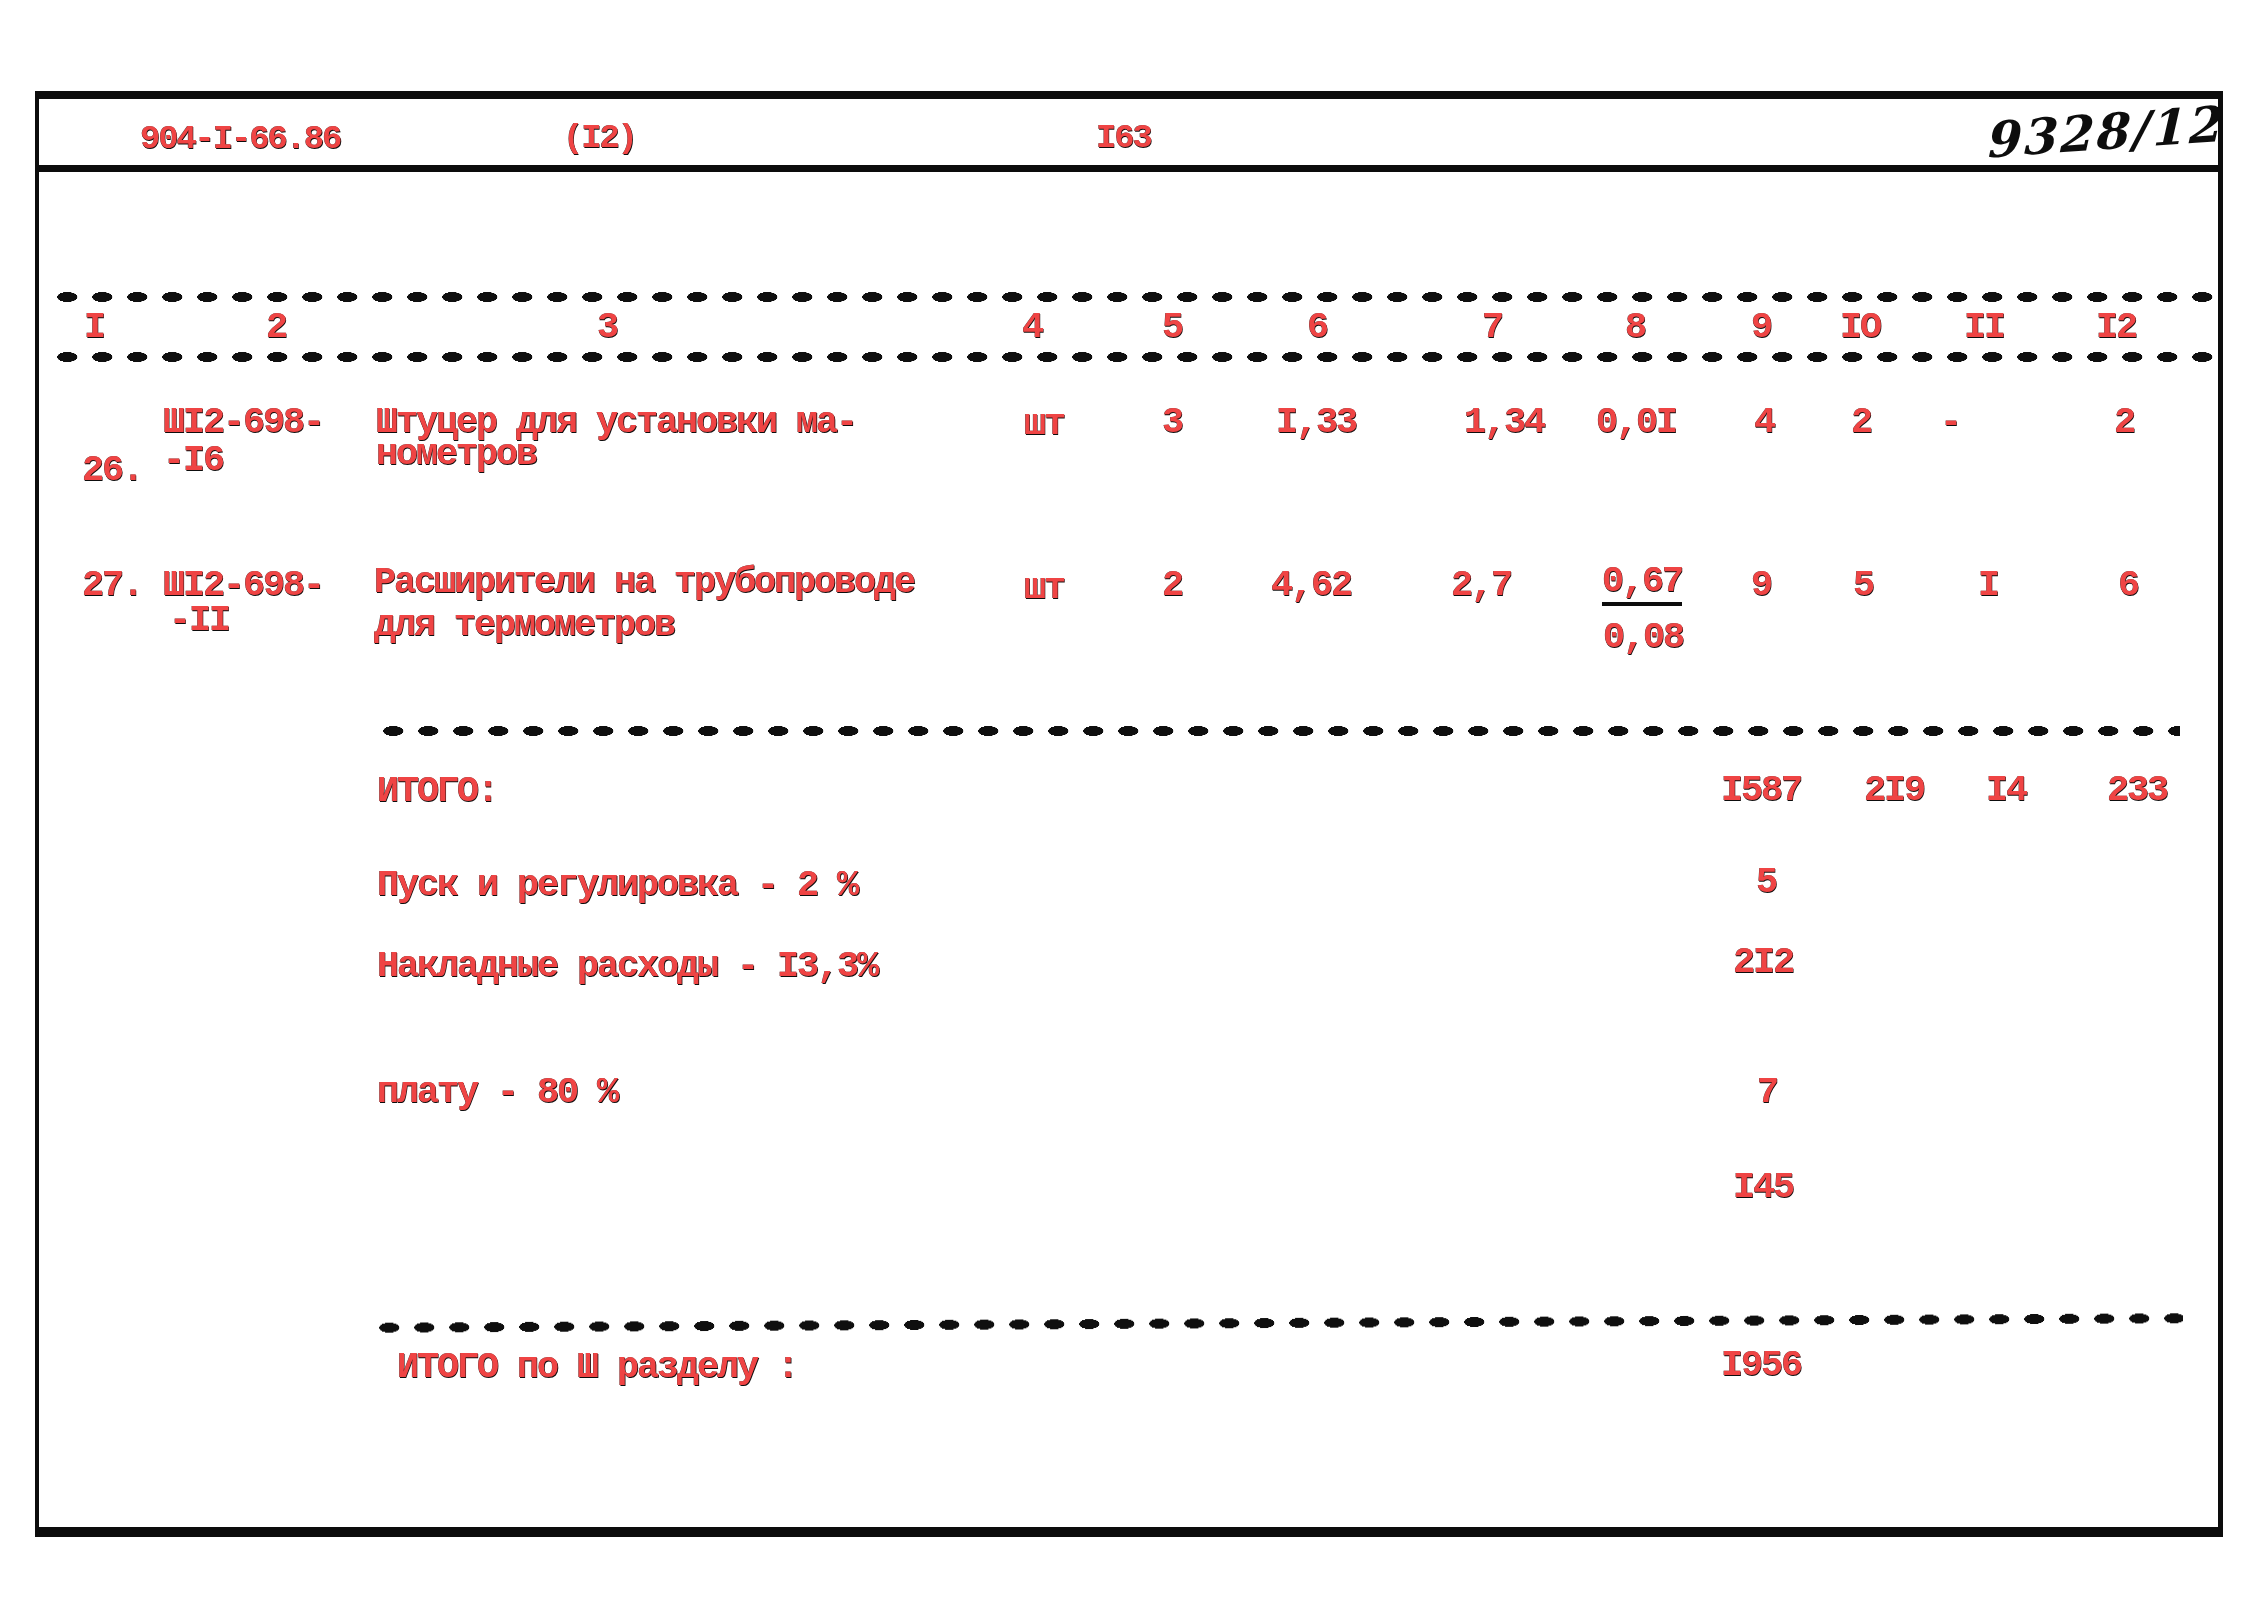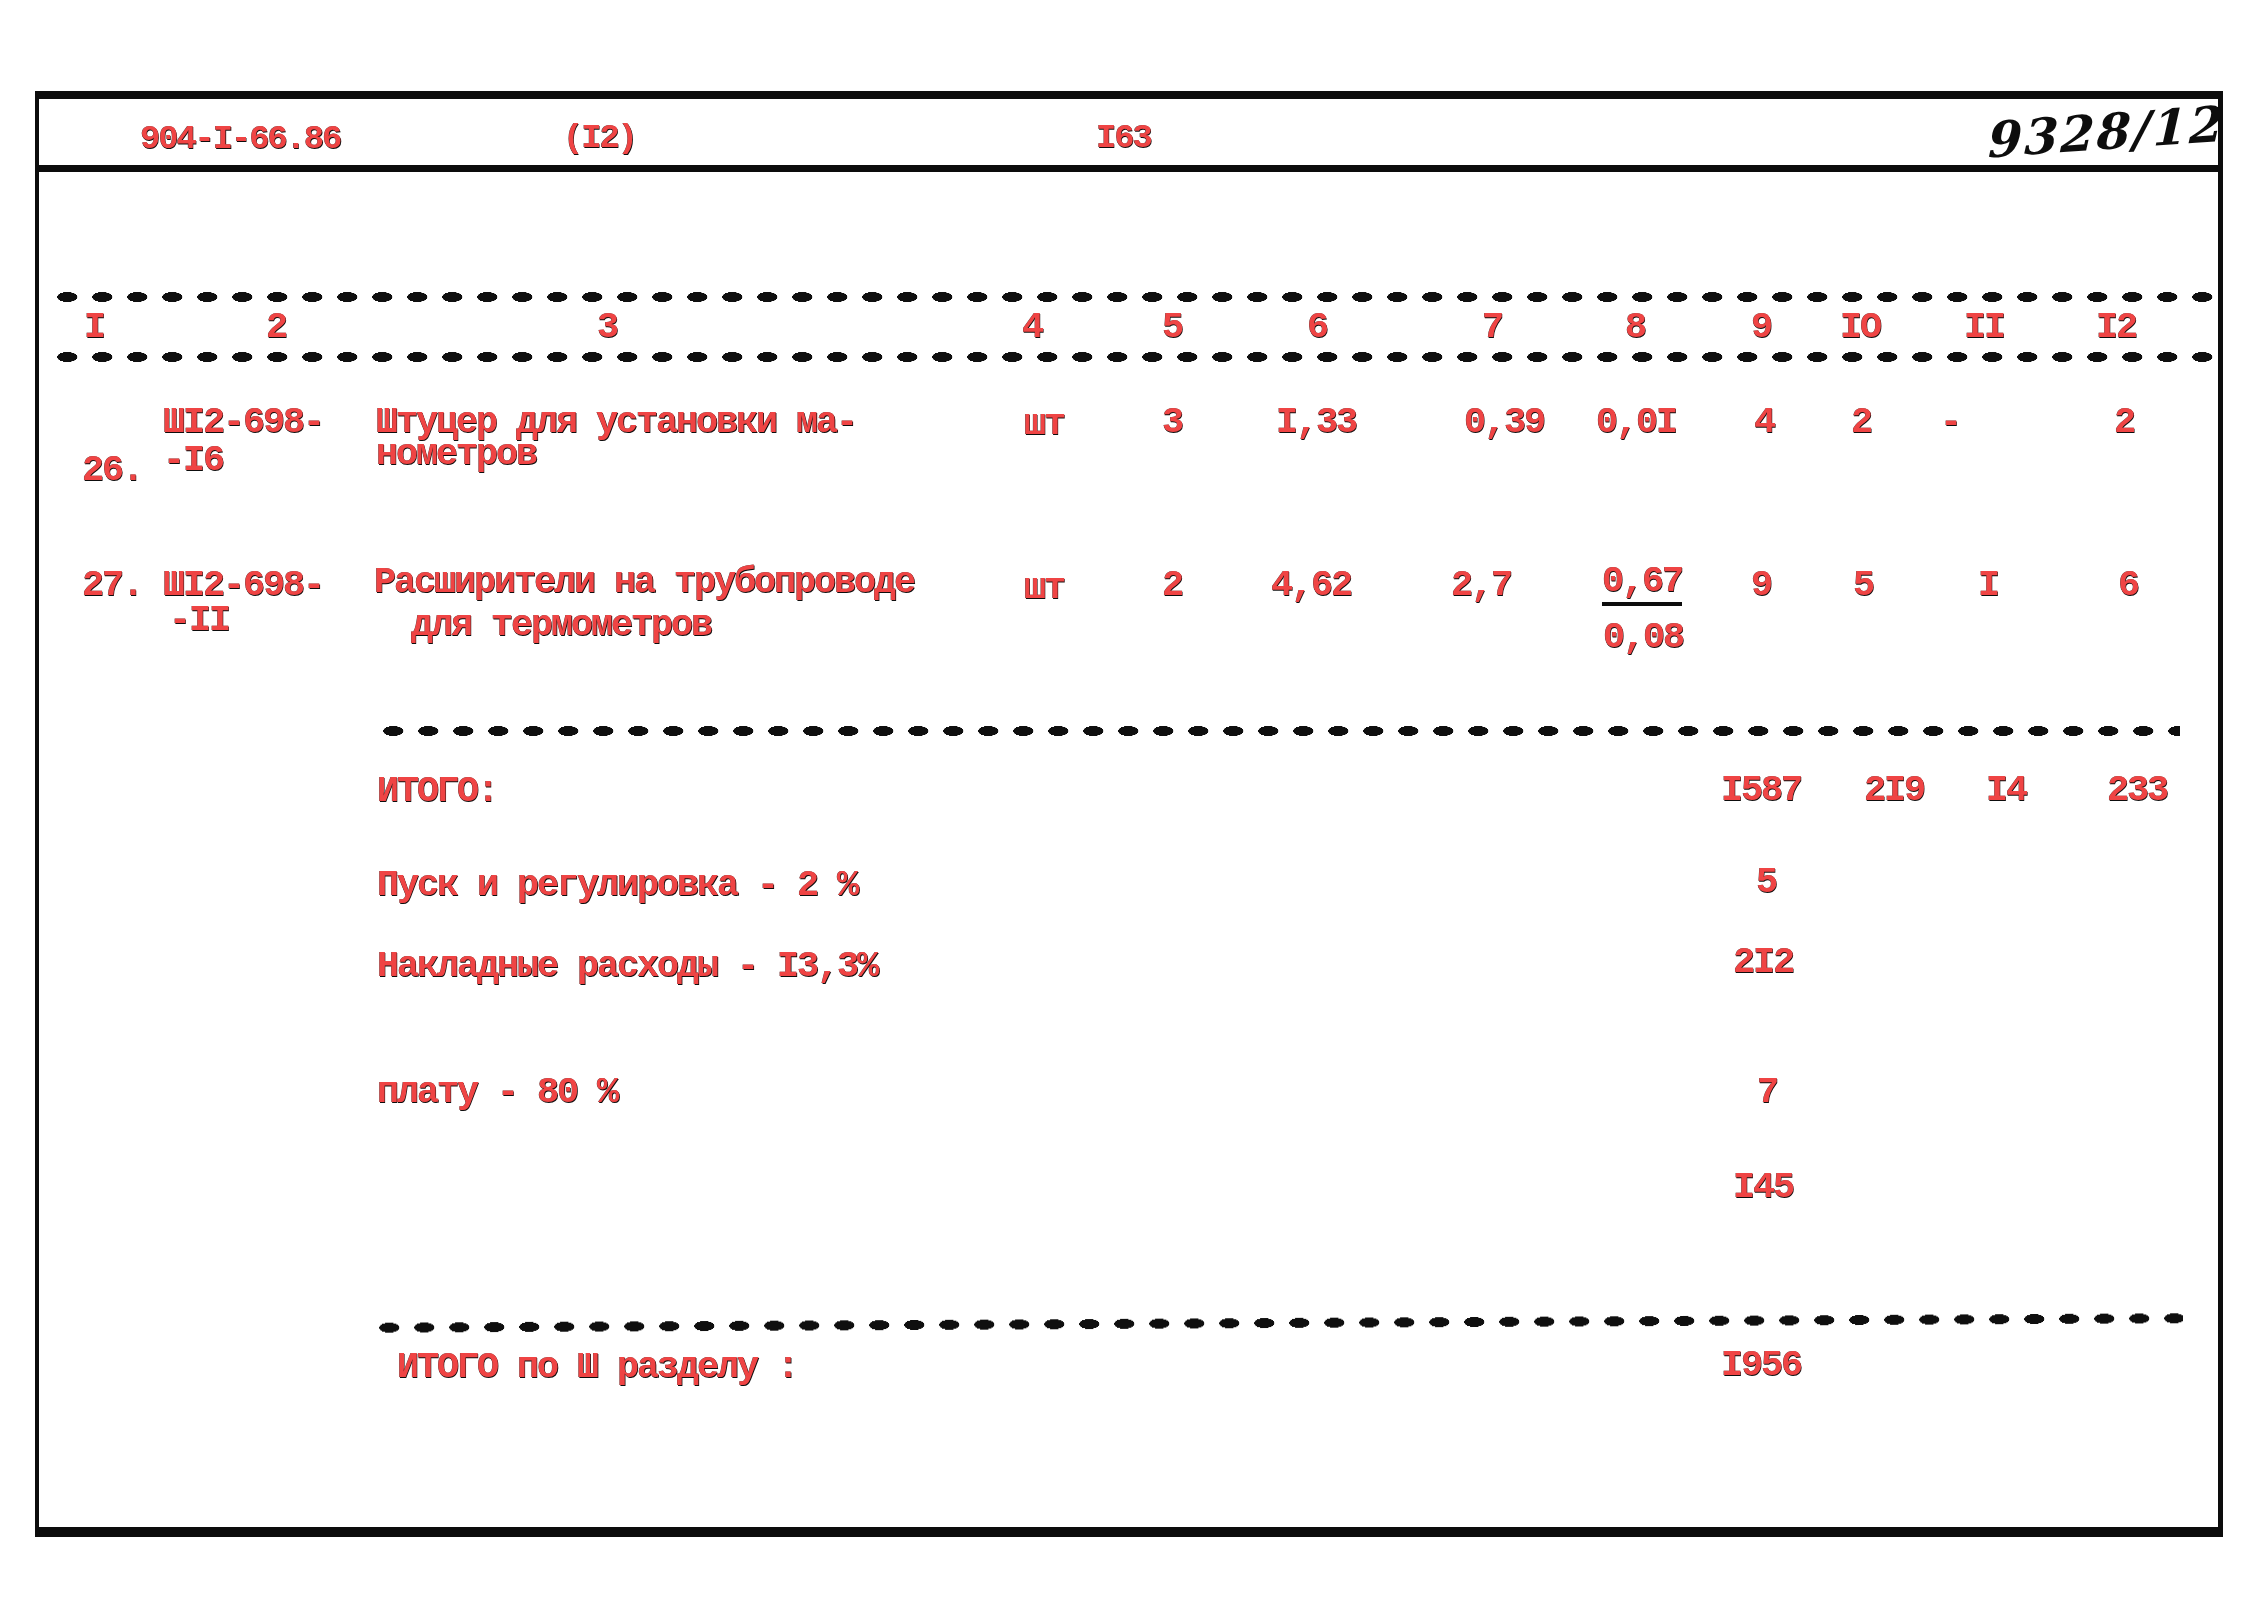--- a/index.html
+++ b/index.html
@@ -75,34 +75,34 @@
 
   <div>
     <span class="t" style="left:82px;top:404px;margin-top:48px;">26.</span>
     <span class="t" style="left:163px;top:404px;">ШI2-698-</span>
     <span class="t" style="left:163px;top:442px;">-I6</span>
     <span class="t" style="left:376px;top:404px;">Штуцер для установки ма-</span>
     <span class="t" style="left:376px;top:436px;">нометров</span>
     <span class="t c" style="left:1044px;top:406px;">шт</span>
     <span class="t c" style="left:1172px;top:404px;">3</span>
     <span class="t c" style="left:1316px;top:404px;">I,33</span>
-    <span class="t c" style="left:1504px;top:404px;">0,39</span>
+    <span class="t c" style="left:1504px;top:404px;">1,34</span>
     <span class="t c" style="left:1636px;top:404px;">0,0I</span>
     <span class="t c" style="left:1764px;top:404px;">4</span>
     <span class="t c" style="left:1861px;top:404px;">2</span>
     <span class="t c" style="left:1950px;top:404px;">-</span>
     <span class="t c" style="left:2124px;top:404px;">2</span>
   </div>
 
   <div>
     <span class="t" style="left:82px;top:567px;">27.</span>
     <span class="t" style="left:163px;top:567px;">ШI2-698-</span>
     <span class="t" style="left:169px;top:602px;">-II</span>
     <span class="t" style="left:374px;top:564px;">Расширители на трубопроводе</span>
-    <span class="t" style="left:374px;top:607px;margin-left:37px;">для термометров</span>
+    <span class="t" style="left:374px;top:607px;">для термометров</span>
     <span class="t c" style="left:1044px;top:570px;">шт</span>
     <span class="t c" style="left:1172px;top:567px;">2</span>
     <span class="t c" style="left:1311px;top:567px;">4,62</span>
     <span class="t c" style="left:1481px;top:567px;">2,7</span>
     <span class="t c underl" style="left:1642px;top:563px;">0,67</span>
     <span class="t c" style="left:1643px;top:619px;">0,08</span>
     <span class="t c" style="left:1761px;top:567px;">9</span>
     <span class="t c" style="left:1863px;top:567px;">5</span>
     <span class="t c" style="left:1988px;top:567px;">I</span>
     <span class="t c" style="left:2128px;top:567px;">6</span>

